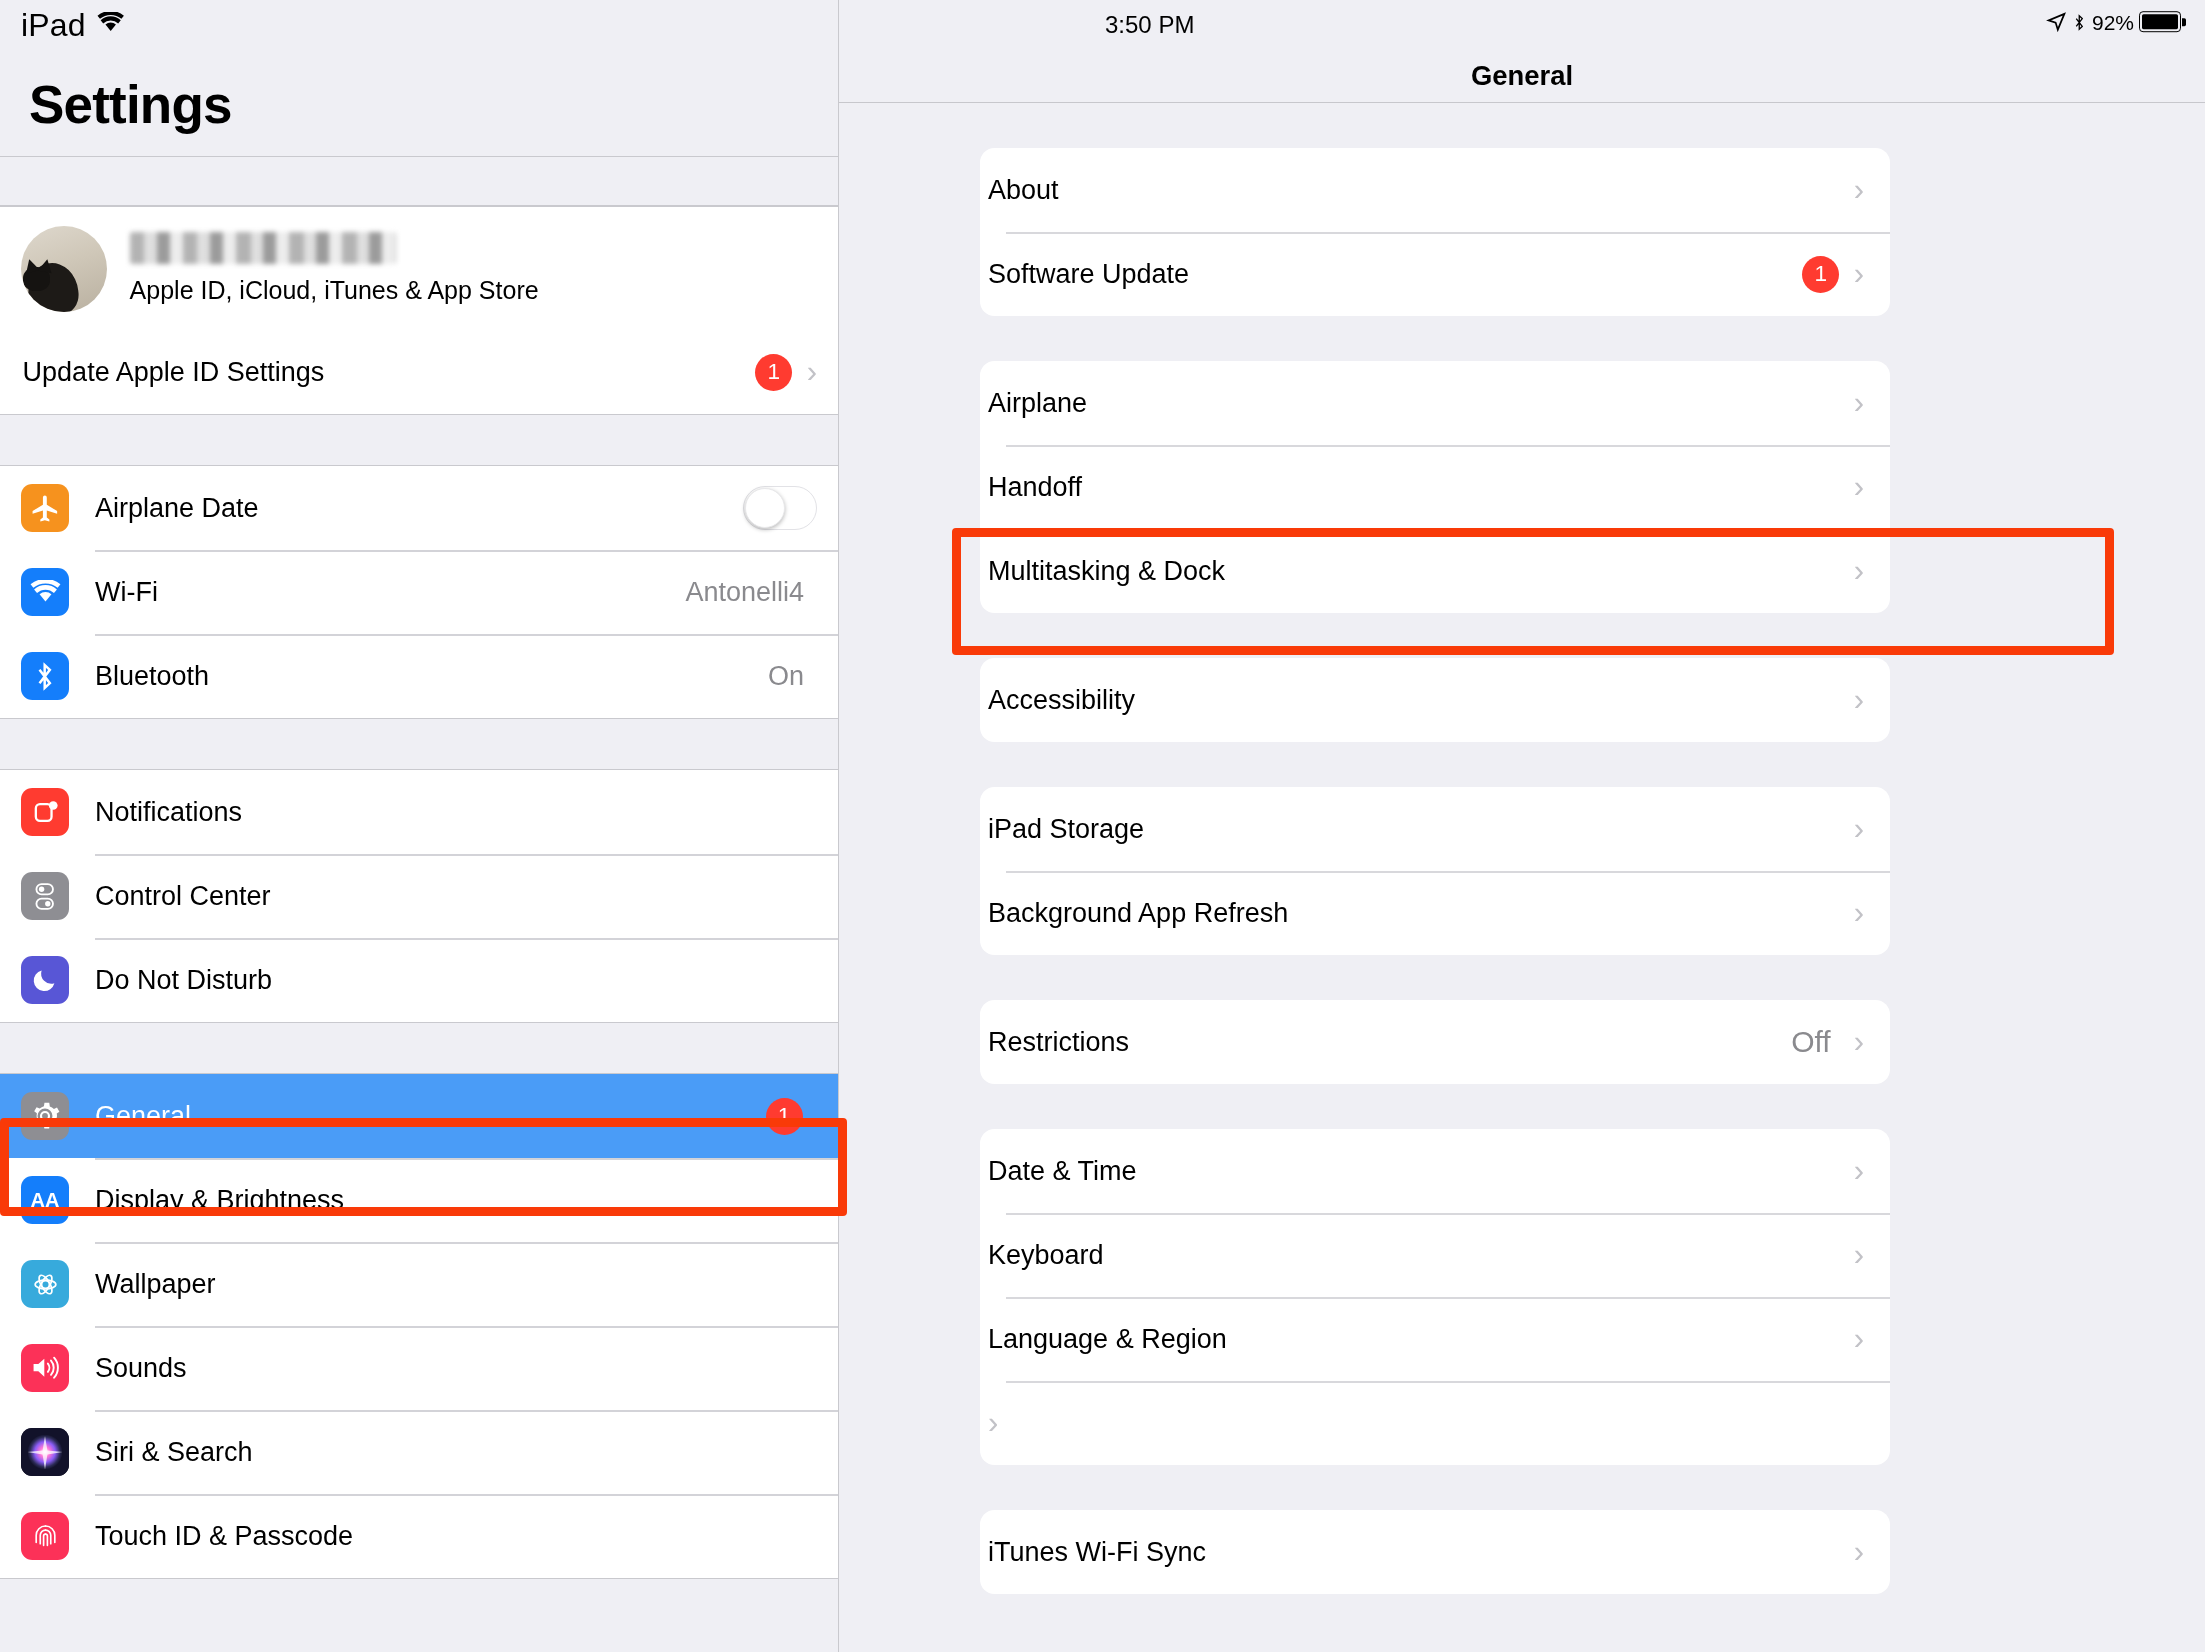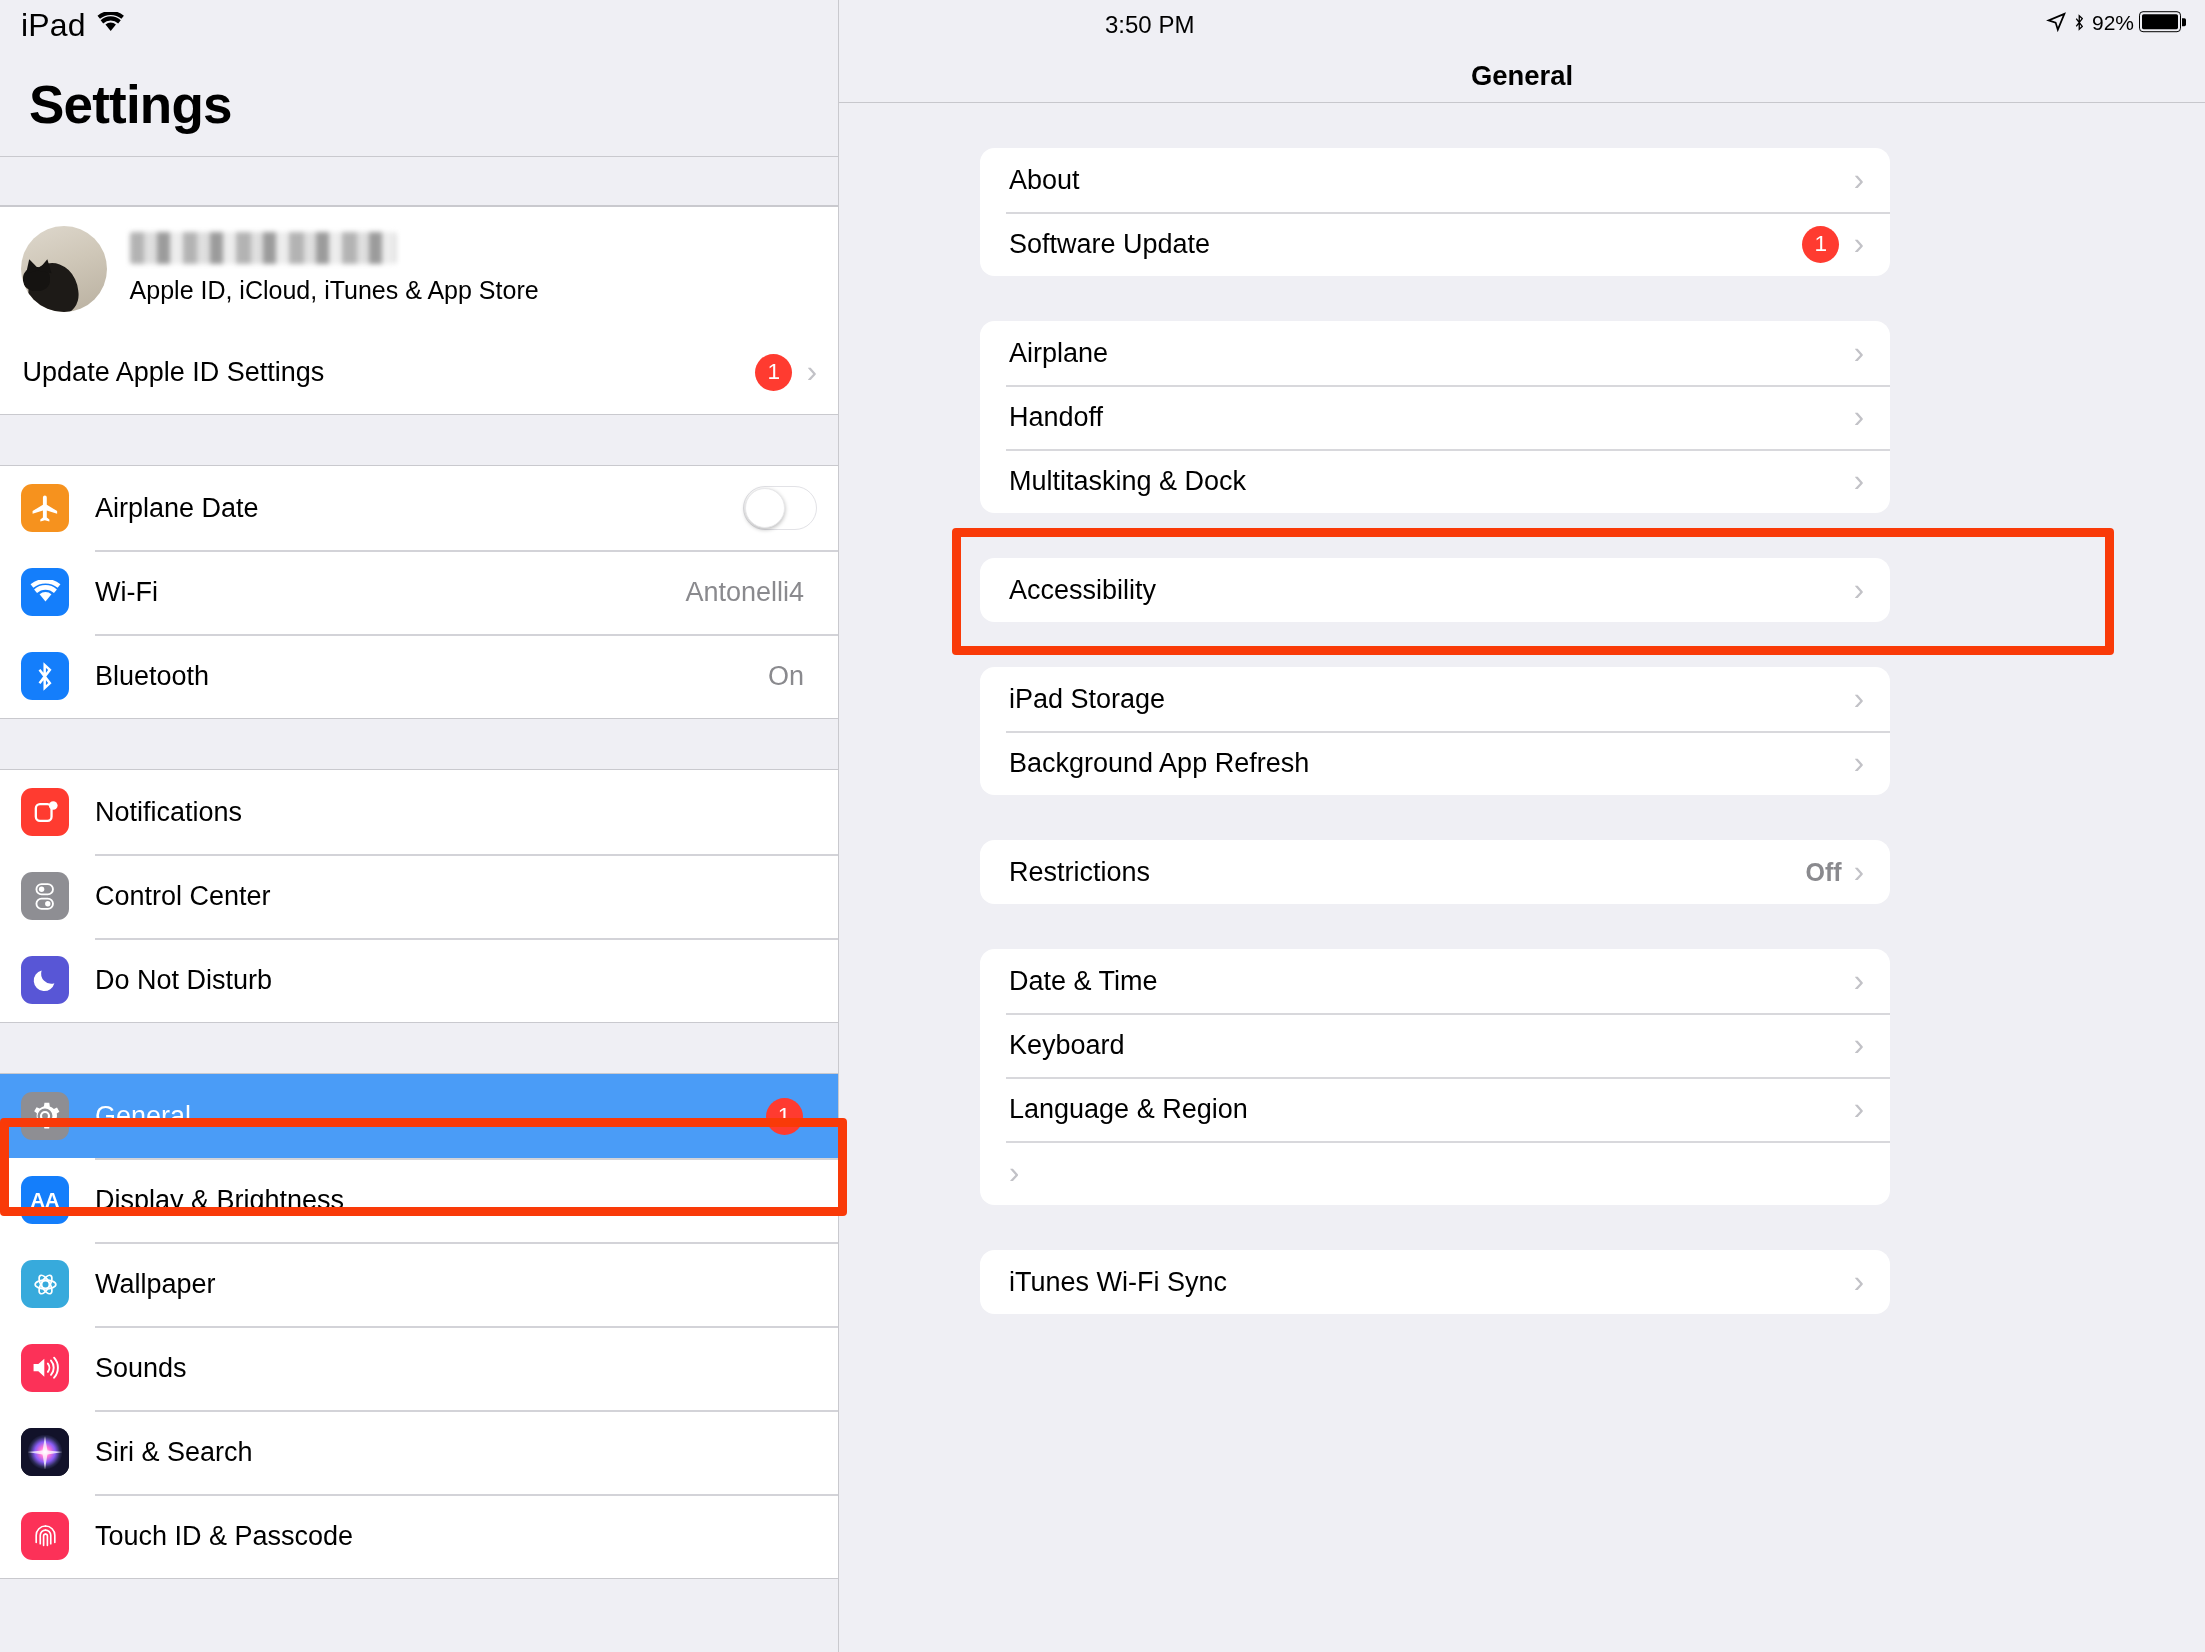--- a/index.html
+++ b/index.html
@@ -146,28 +146,28 @@
   }
   .nav-title { font-size: 27.4px; font-weight: bold; color: #000; }
 
   .content { padding: 0 315px 0 141px; overflow: hidden; height: calc(1653px - 105px); }
   .card {
     background: #fff; border-radius: 14.5px; overflow: hidden;
     margin-top: 45px;
   }
   .card:first-child { margin-top: 45px; }
   .mrow {
-    display: flex; align-items: center; height: 64px;
-    padding: 0 26px 0 29px; position: relative; cursor: pointer;
+    display: flex; align-items: center; height: 84px;
+    padding: 0 26px 0 8px; position: relative; cursor: pointer;
   }
   .mrow + .mrow::before {
     content: ""; position: absolute; left: 26px; right: 0; top: 0; height: 1.6px; background: #D8D8DC;
   }
   .mrow .label { font-size: 27px; color: #000; flex: 1; }
-  .mrow .value { font-size: 25px; color: #8A8A8E; margin-right: 12px; font-weight: bold; }
+  .mrow .value { font-size: 30px; color: #8A8A8E; margin-right: 23px; }
 </style>
 </head>
 <body>
 
 <div class="screen">
 
   <div class="sidebar">
 
     <div class="statusbar-left">
       <span class="sb-ipad">iPad</span>

